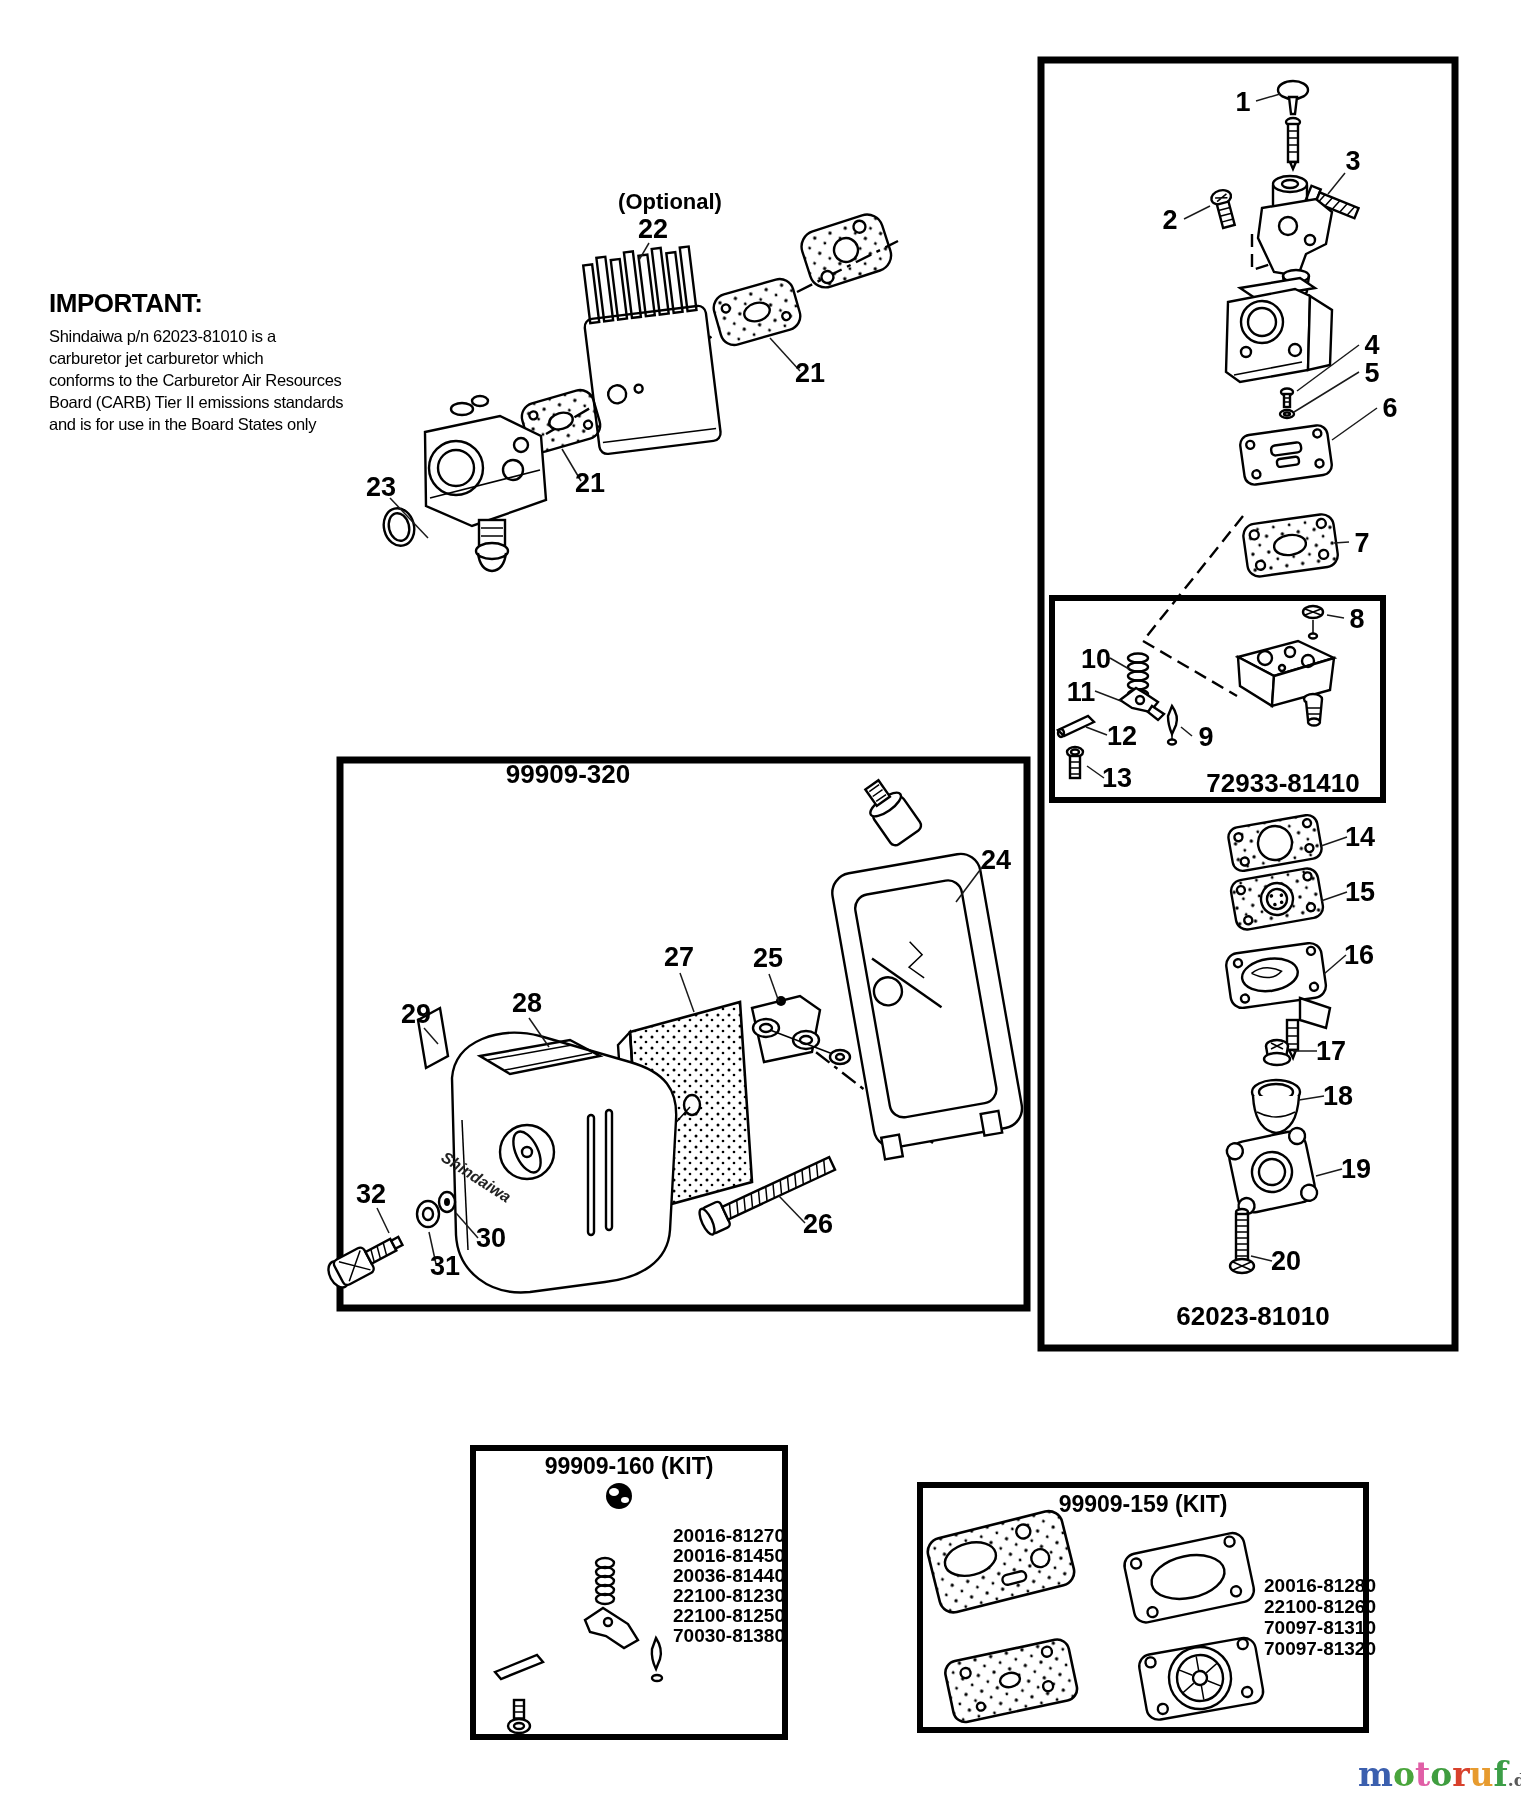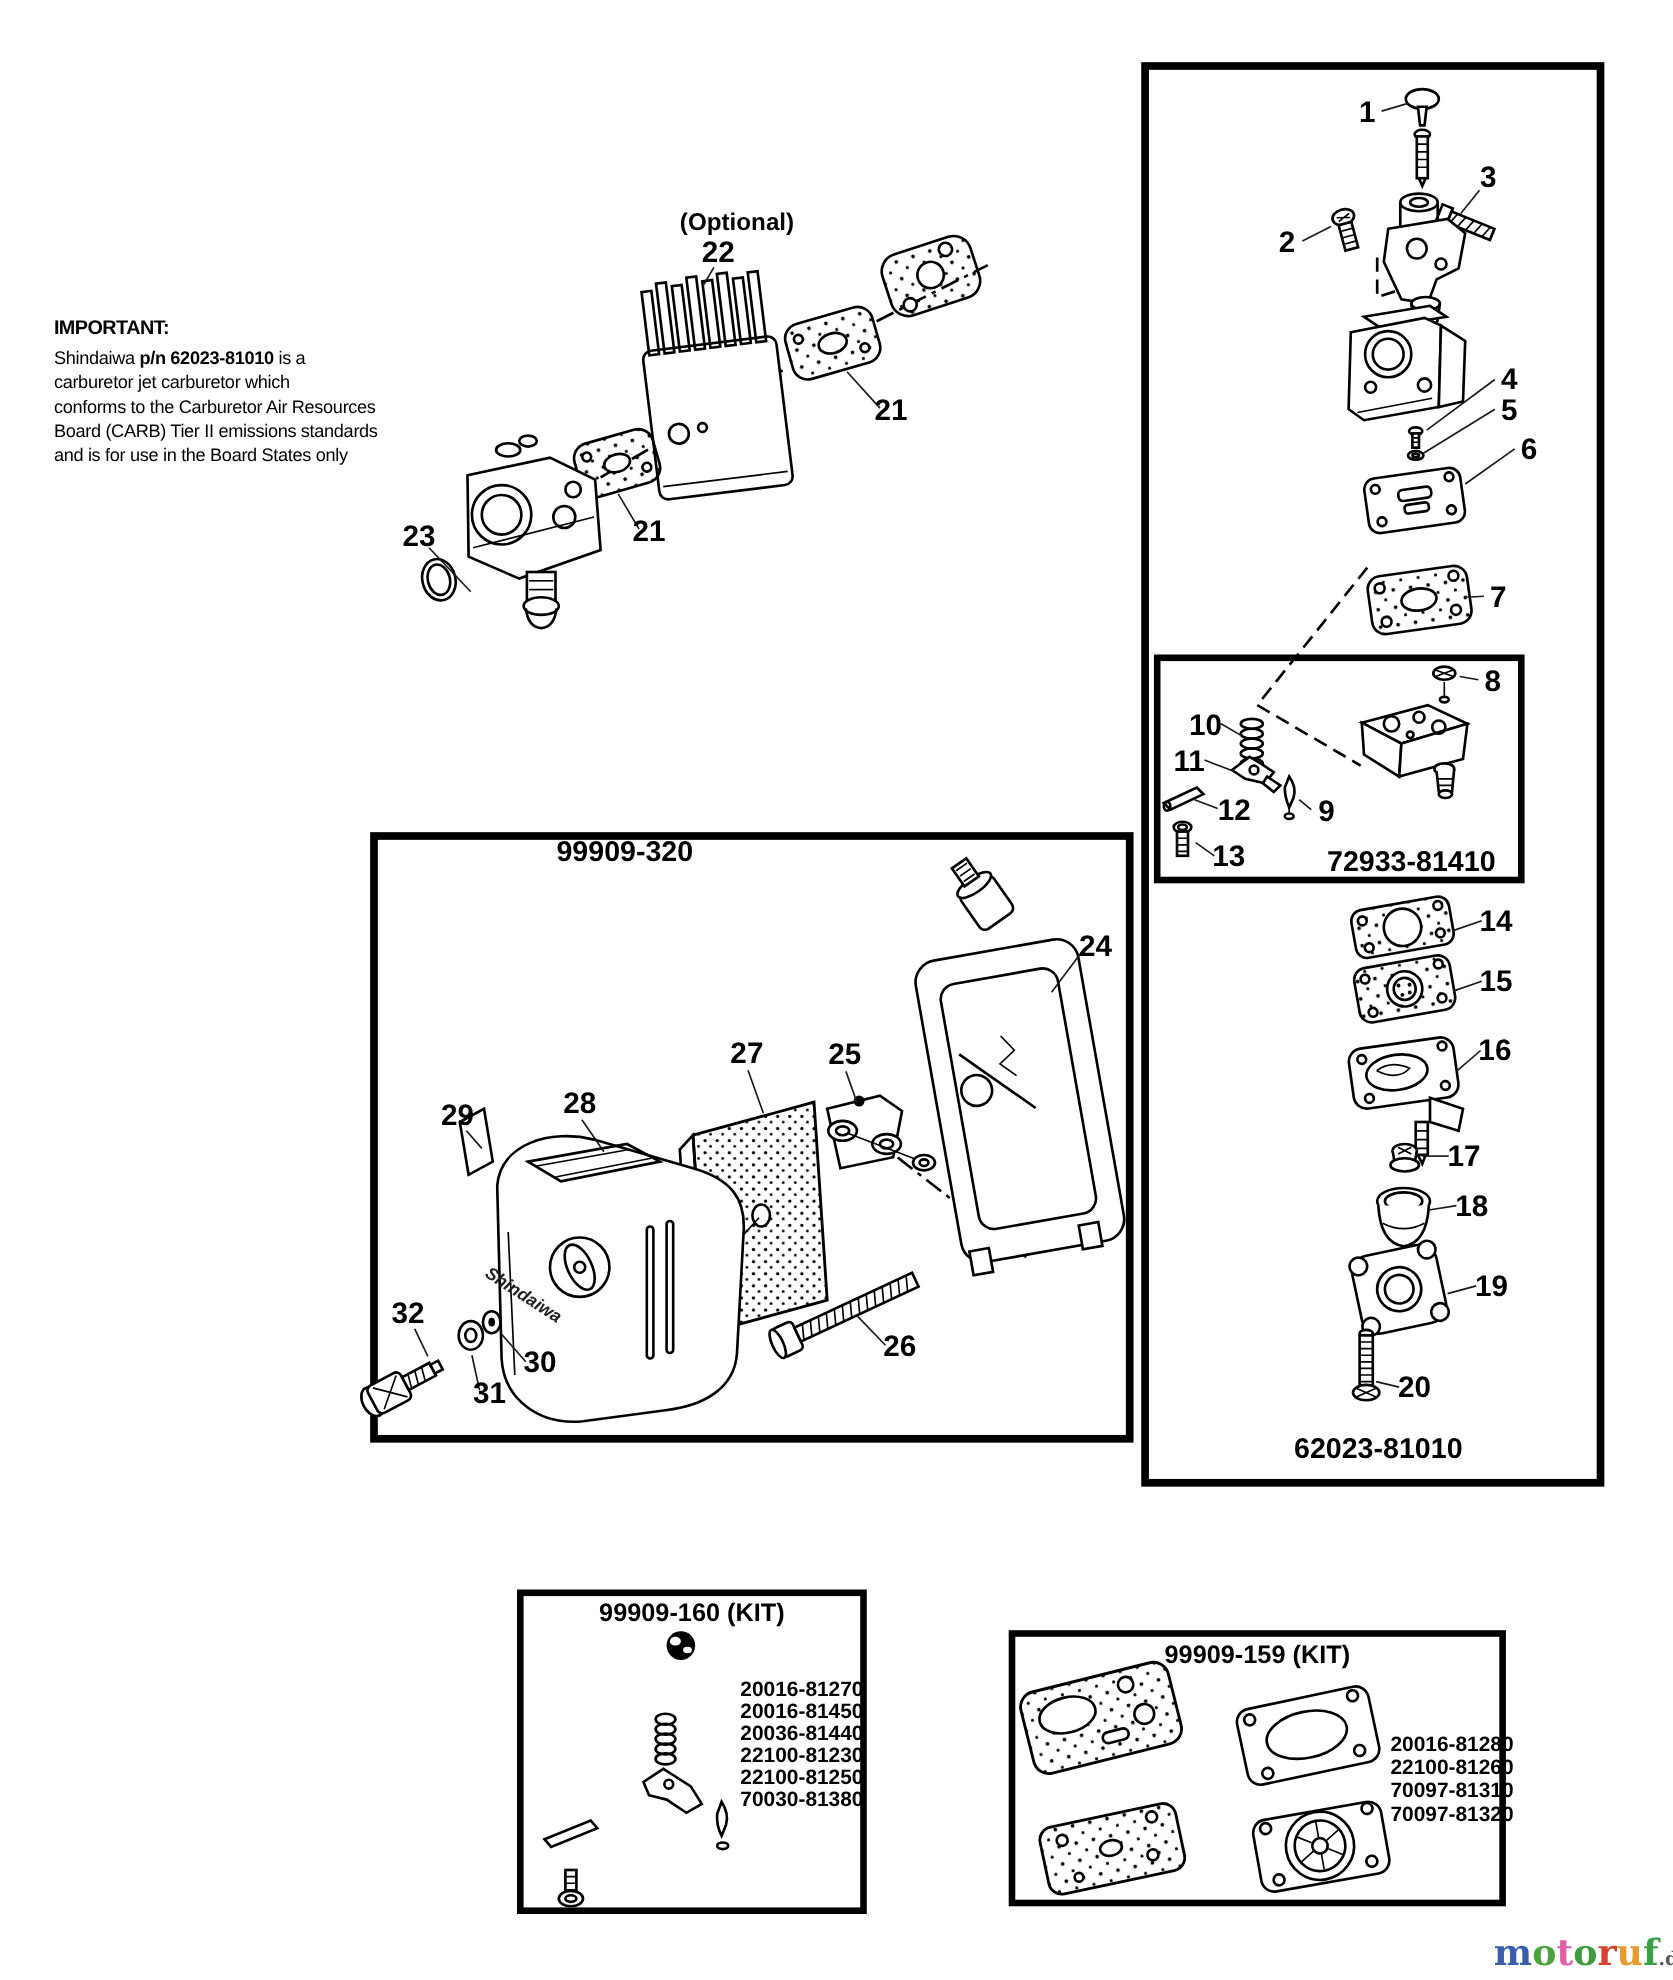--- a/index.html
+++ b/index.html
@@ -1,22 +1,22 @@
 <!DOCTYPE html>
 <html><head>
 <meta charset="utf-8">
 <style>
   html,body{margin:0;padding:0;background:#fff;}
   #stage{position:relative;width:1521px;height:1800px;background:#fff;overflow:hidden;
          font-family:"Liberation Sans",sans-serif;color:#000;}
   svg{position:absolute;left:0;top:0;}
   .notice{position:absolute;left:49px;top:288px;width:305px;}
-  .notice h1{font-size:18px;margin:0 0 6px 0;letter-spacing:-0.5px;}
+  .notice h1{font-size:26px;margin:0 0 6px 0;letter-spacing:-0.5px;}
   .notice p{font-size:16.5px;line-height:22px;margin:0;letter-spacing:-0.3px;}
-  .notice b{font-weight:bold;}
+  .notice b{font-weight:normal;}
   
   .num{font:bold 27px "Liberation Sans",sans-serif;fill:#000;}
   .boxlab{font:bold 26px "Liberation Sans",sans-serif;fill:#000;}
   .boxlab2{font:bold 23px "Liberation Sans",sans-serif;fill:#000;}
   .pn{font:bold 19px "Liberation Sans",sans-serif;fill:#000;}
   .opt{font:bold 22px "Liberation Sans",sans-serif;fill:#000;}
   .shin{font:italic bold 16px "Liberation Sans",sans-serif;fill:#222;}
   .brand{font:bold 33px "DejaVu Serif",serif;}
   .brandsuf{font:bold 17px "DejaVu Serif",serif;}
   

